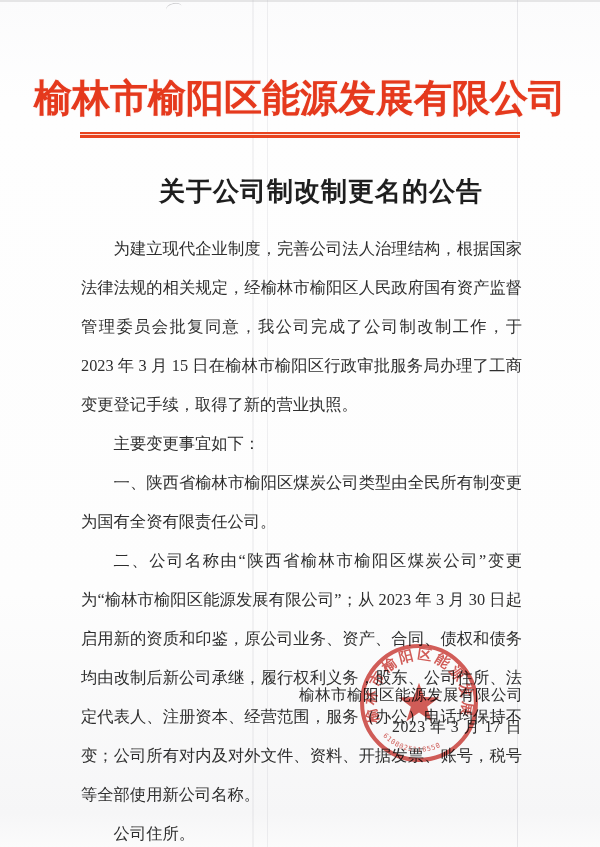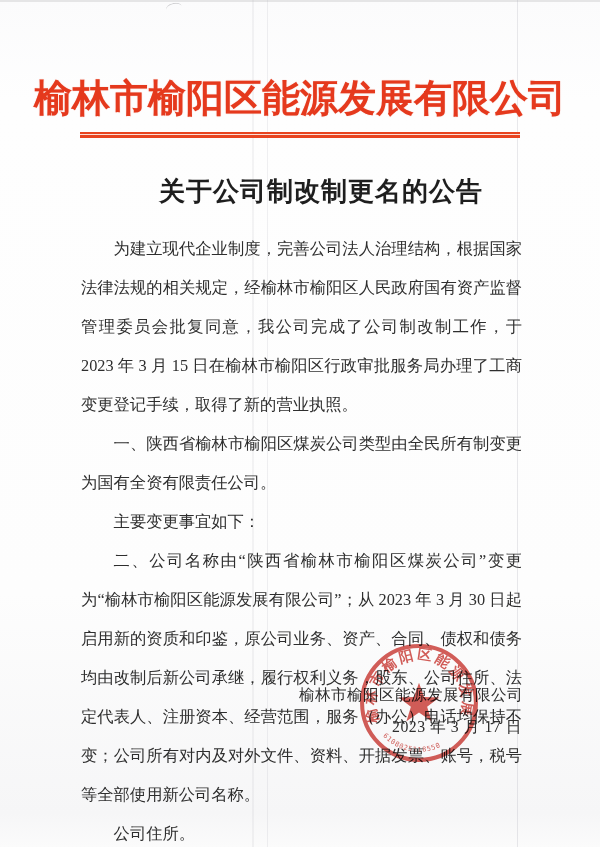--- a/index.html
+++ b/index.html
@@ -94,22 +94,22 @@
   <div class="curve-mark"></div>
 
   <div class="letterhead">榆林市榆阳区能源发展有限公司</div>
 
   <div class="divider"></div>
 
   <div class="doc-title">关于公司制改制更名的公告</div>
 
   <div class="body-text">
     <p>为建立现代企业制度，完善公司法人治理结构，根据国家法律法规的相关规定，经榆林市榆阳区人民政府国有资产监督管理委员会批复同意，我公司完成了公司制改制工作，于 2023 年 3 月 15 日在榆林市榆阳区行政审批服务局办理了工商变更登记手续，取得了新的营业执照。</p>
+    <p>主要变更事宜如下：</p>
     <p>一、陕西省榆林市榆阳区煤炭公司类型由全民所有制变更为国有全资有限责任公司。</p>
-    <p>主要变更事宜如下：</p>
     <p>二、公司名称由“陕西省榆林市榆阳区煤炭公司”变更为“榆林市榆阳区能源发展有限公司”；从 2023 年 3 月 30 日起启用新的资质和印鉴，原公司业务、资产、合同、债权和债务均由改制后新公司承继，履行权利义务，股东、公司住所、法定代表人、注册资本、经营范围，服务（办公）电话均保持不变；公司所有对内及对外文件、资料、开据发票、账号，税号等全部使用新公司名称。</p>
     <p>公司住所。</p>
   </div>
 
   <div class="sig-company">榆林市榆阳区能源发展有限公司</div>
 
   <div class="sig-date">2023 年 3 月 17 日</div>
 
   <div class="seal">
     <svg viewBox="0 0 122 122" xmlns="http://www.w3.org/2000/svg">

